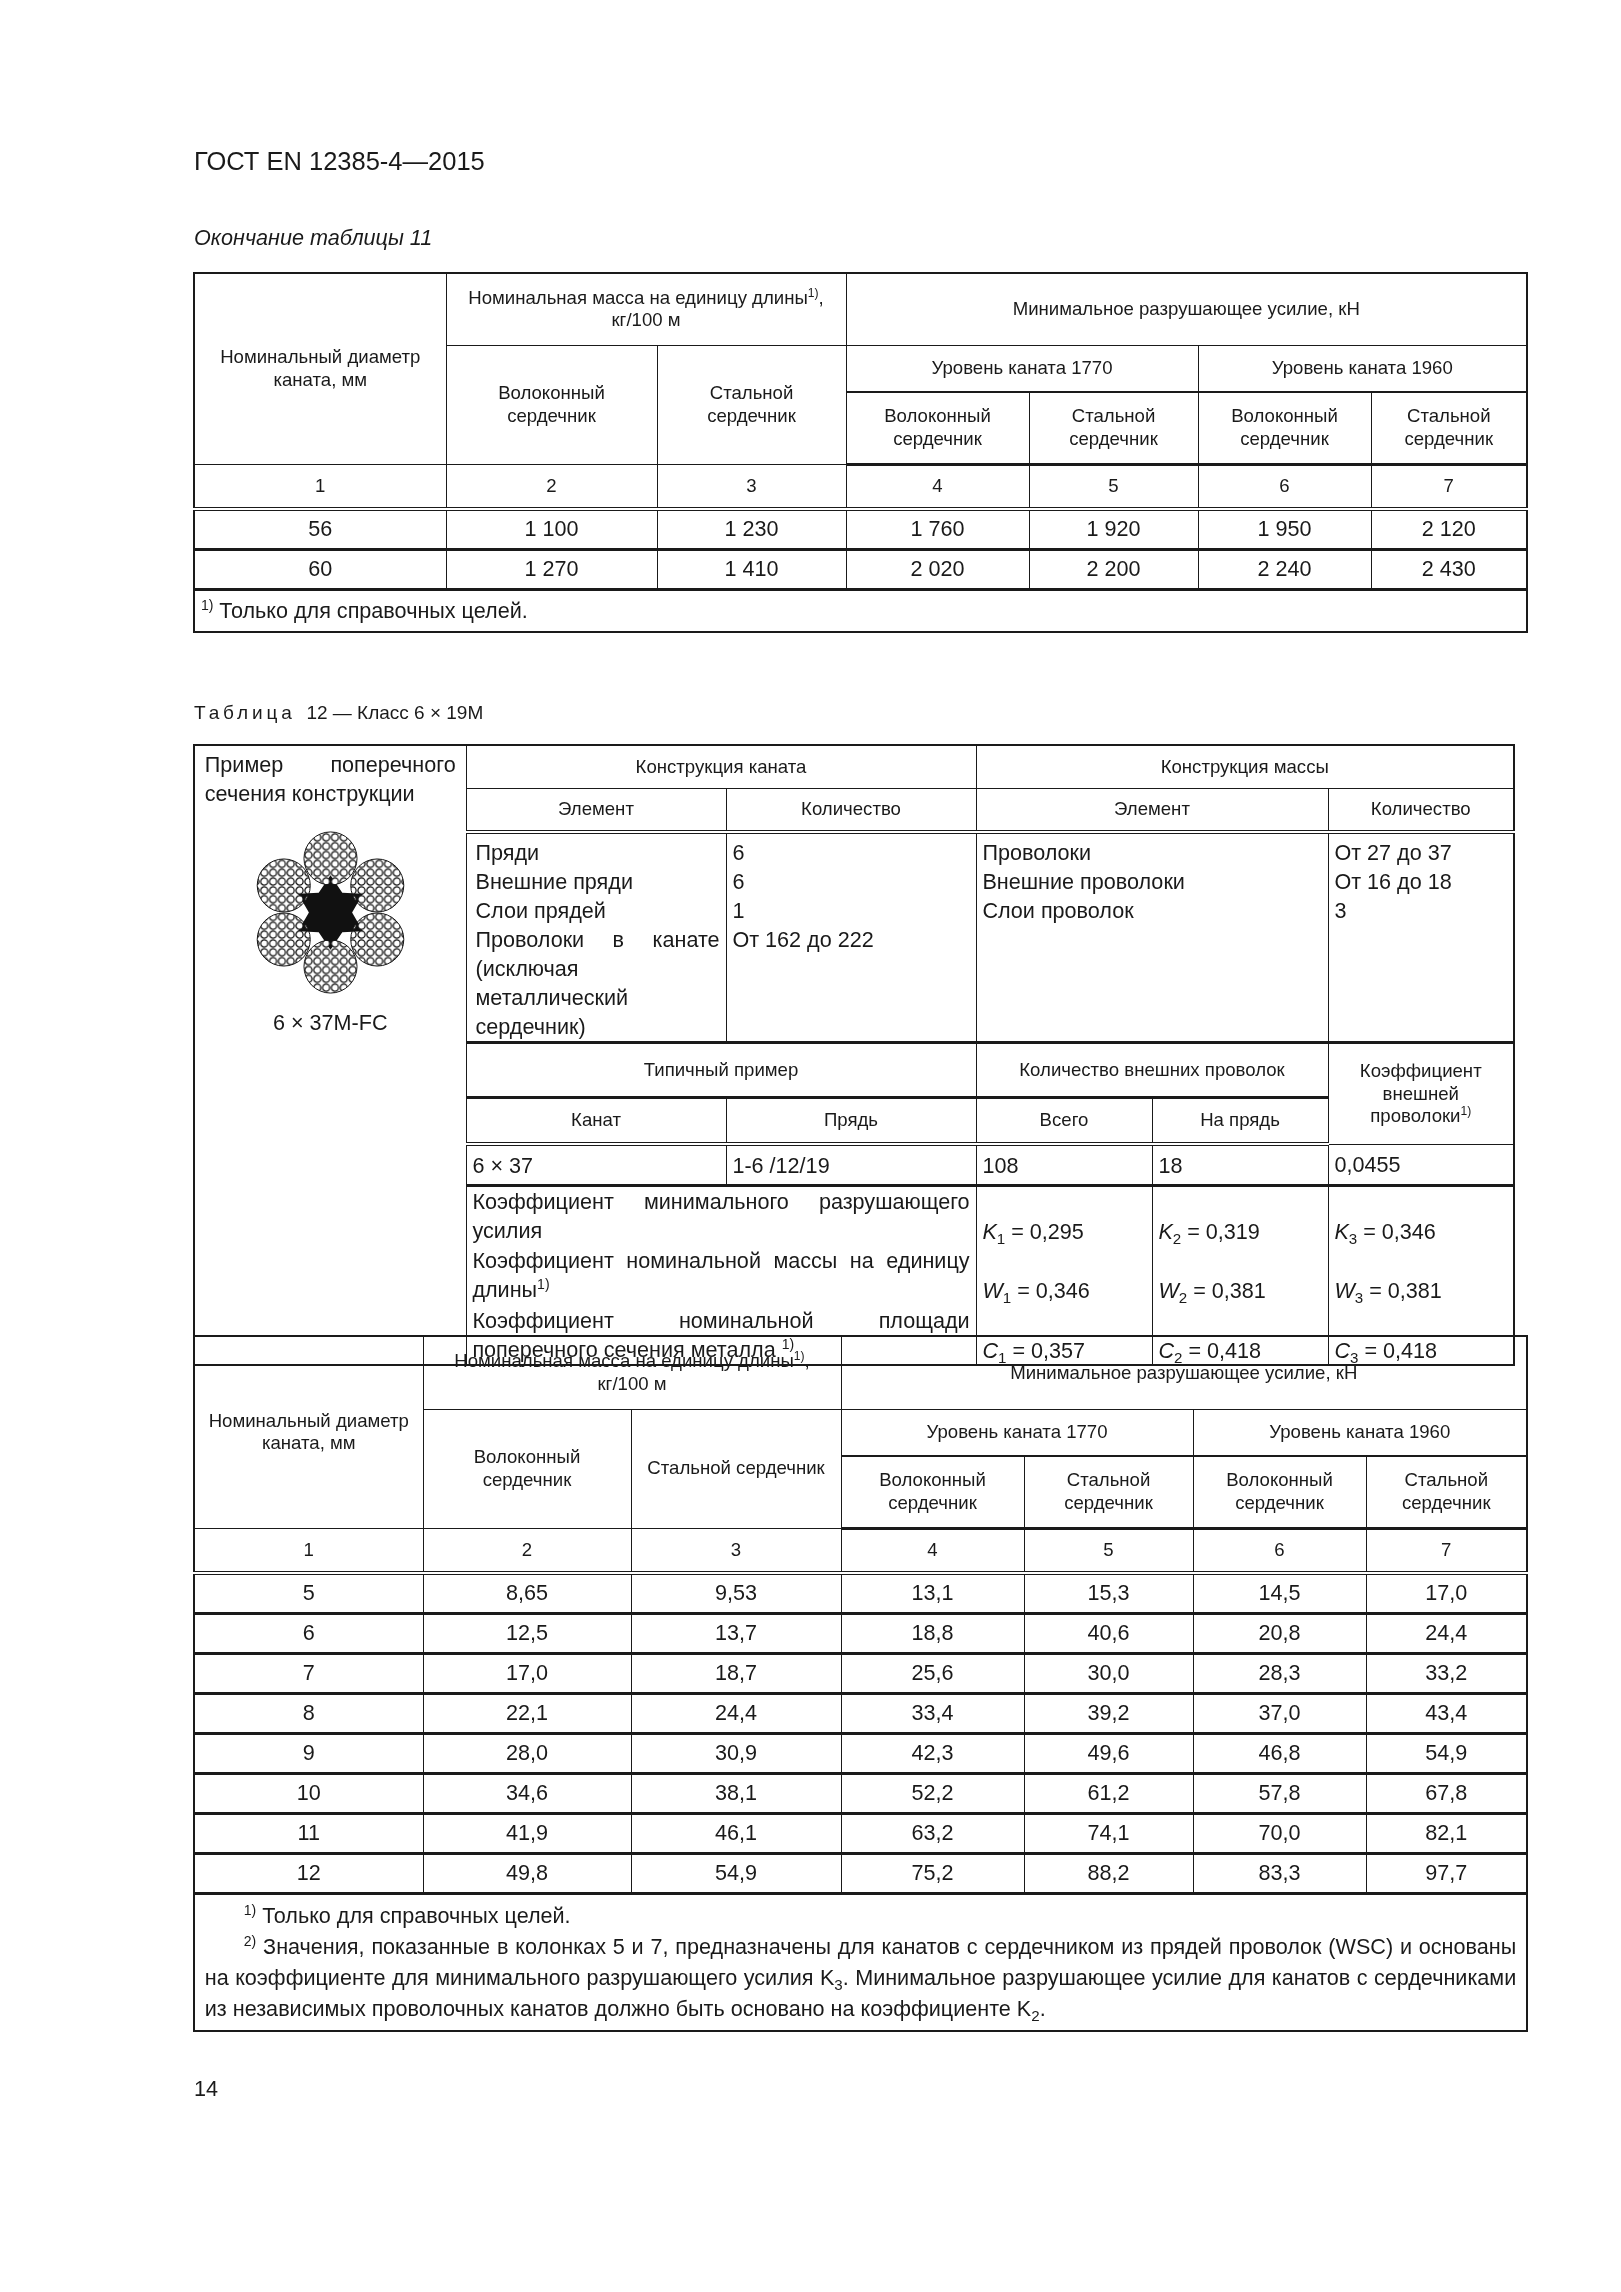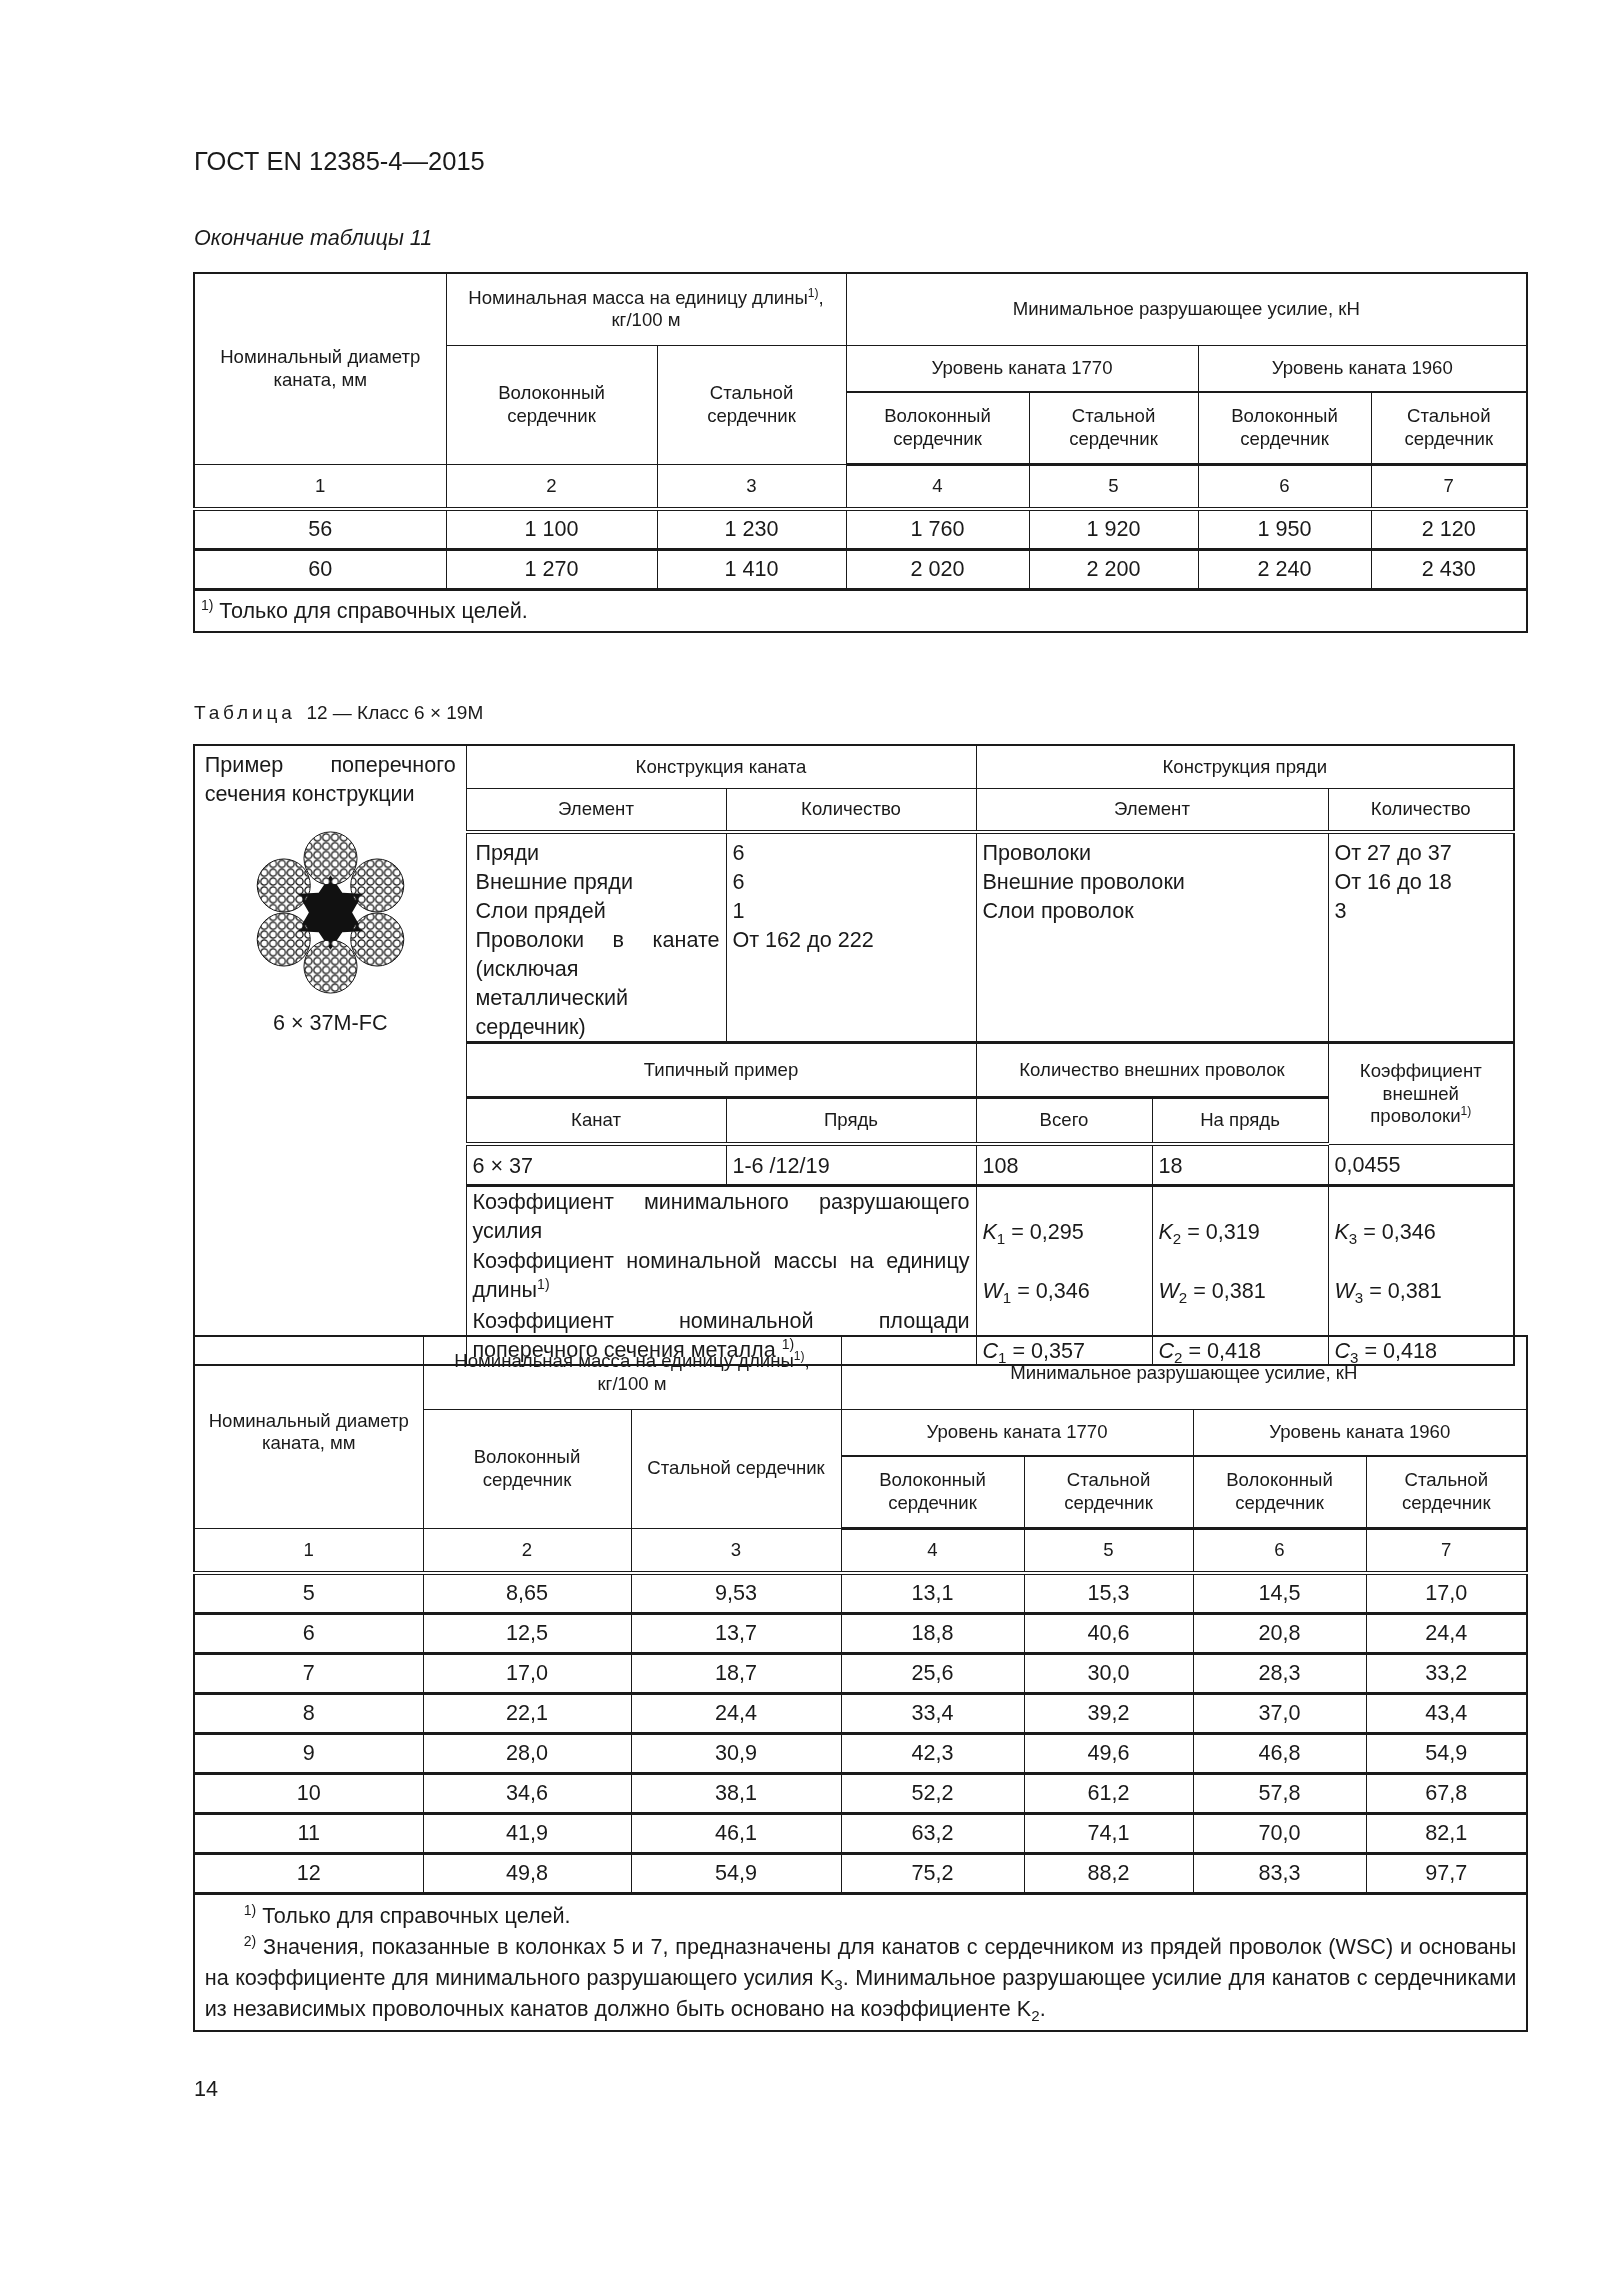--- a/index.html
+++ b/index.html
@@ -125,21 +125,21 @@
             <circle cx="47.6" cy="27.5" r="27" fill="url(#wires)" stroke="#111" stroke-width="1"></circle>
             <circle cx="0" cy="55" r="27" fill="url(#wires)" stroke="#111" stroke-width="1"></circle>
             <circle cx="-47.6" cy="27.5" r="27" fill="url(#wires)" stroke="#111" stroke-width="1"></circle>
             <circle cx="-47.6" cy="-27.5" r="27" fill="url(#wires)" stroke="#111" stroke-width="1"></circle>
           </g>
         </svg>
       </div>
       <div class="body22" style="text-align:center; margin-top:7.8px;">6 × 37M-FC</div>
     </td>
     <td colspan="3" class="hd">Конструкция каната</td>
-    <td colspan="3" class="hd">Конструкция пряди</td>
+    <td colspan="3" class="hd">Конструкция массы</td>
   </tr>
   <tr style="height:44px" class="dbl-b">
     <td colspan="1" class="hd" style="width:auto">Элемент</td>
     <td colspan="2" class="hd">Количество</td>
     <td colspan="2" class="hd">Элемент</td>
     <td class="hd">Количество</td>
   </tr>
   <tr style="height:201px" class="thick-b">
     <td class="top left body22 just" style="padding-top:3.9px;padding-left:9px;">
       <div>Пряди</div>

